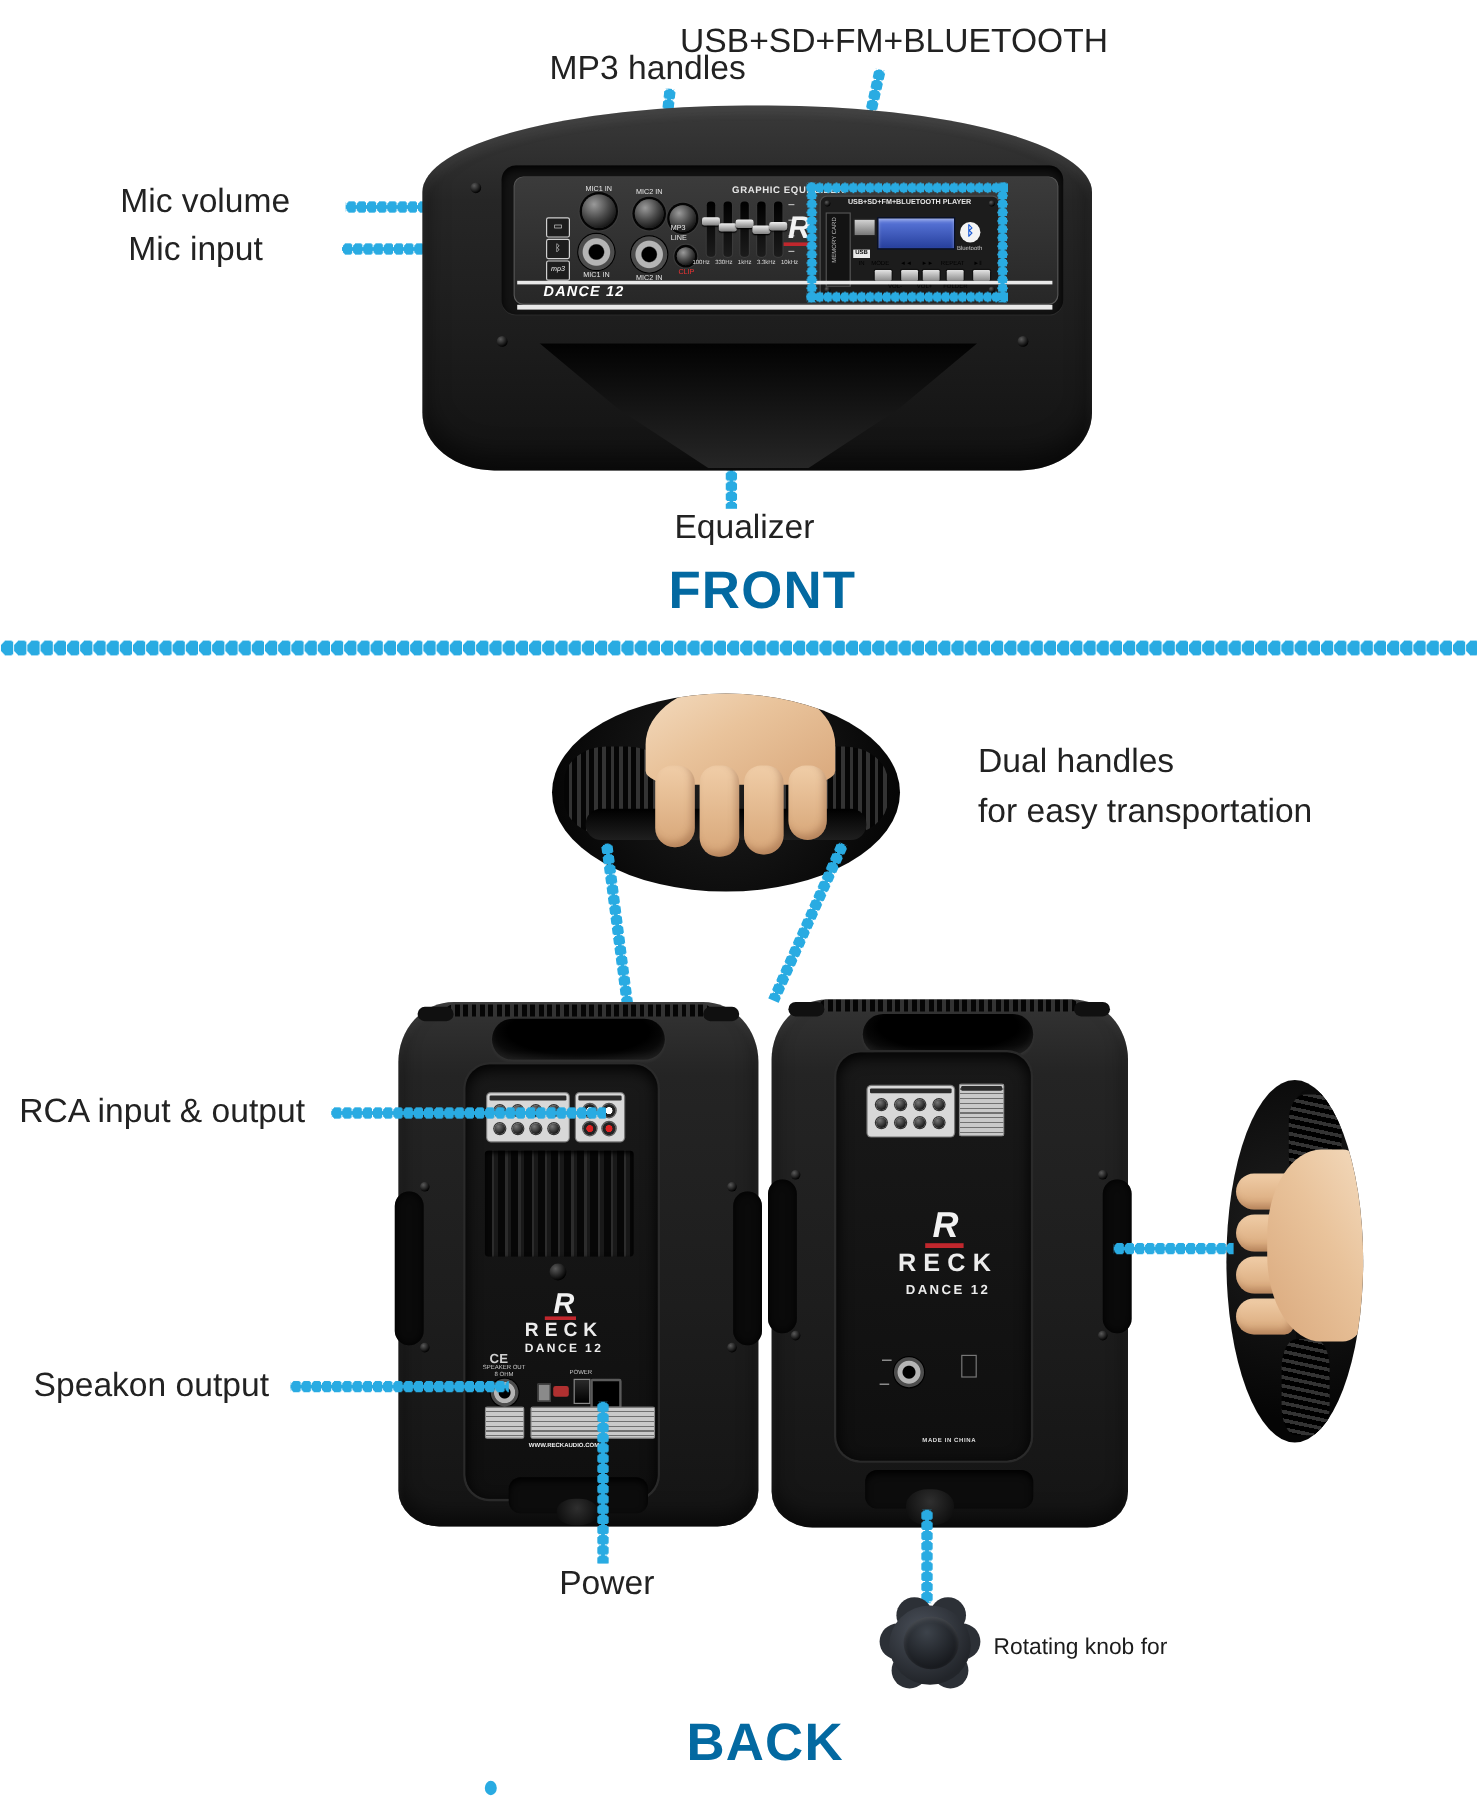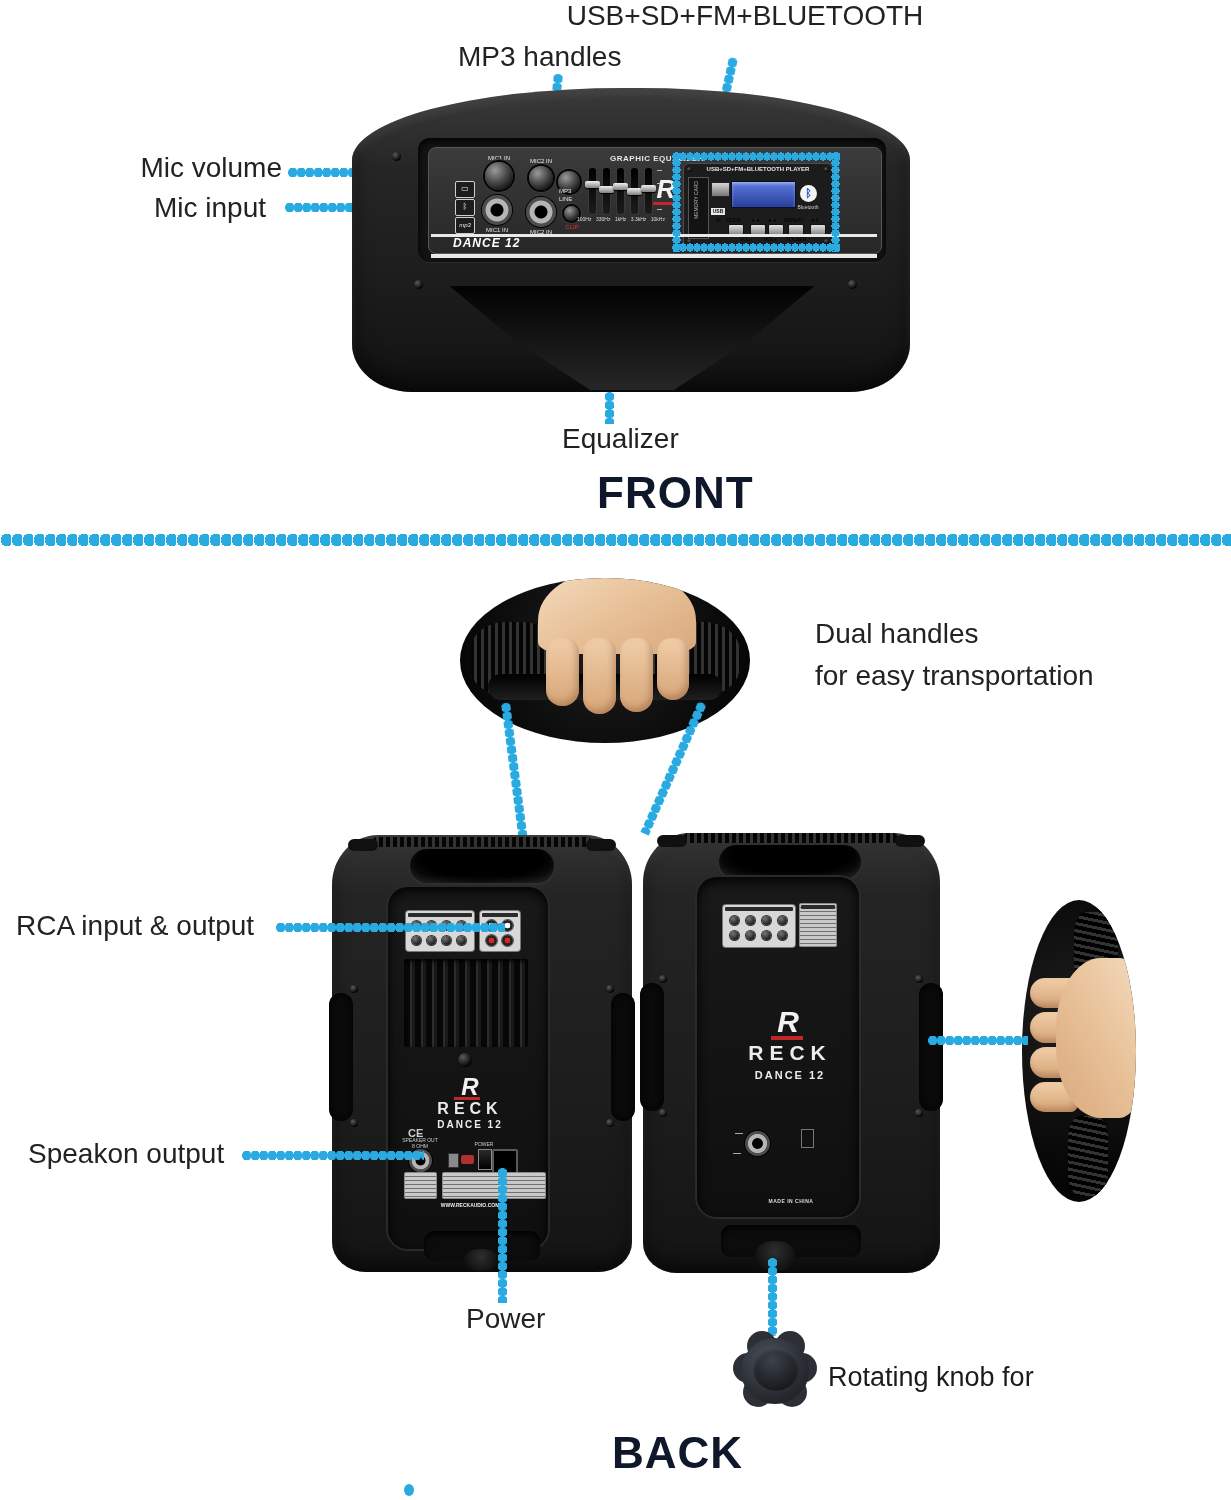--- a/index.html
+++ b/index.html
@@ -2,24 +2,24 @@
 <html><head>
 <meta charset="utf-8">
 <style>
   html,body { margin:0; padding:0; background:#fff; }
   body { font-family: "Liberation Sans", "DejaVu Sans", sans-serif; }
   #canvas { position:relative; width:1231px; height:1500px; background:#fff; overflow:hidden; }
   .abs { position:absolute; }
 
   
   .callout { position:absolute; font-size:28px; color:#222; white-space:nowrap; }
-  .callout.right { text-align:right; }
+  .callout.right { text-align:center; }
   .callout.center { text-align:center; }
-  .section-label { position:absolute; font-size:44px; font-weight:bold; color:#0f172a; letter-spacing:1px;margin-left:40px; }
-  .callout.alt { font-size:27px; color:#1c1c1c; }
+  .section-label { position:absolute; font-size:44px; font-weight:bold; color:#0369a1; letter-spacing:1px; }
+  .callout.alt { font-size:19px; color:#1c1c1c; }
 
   
   .dlh { position:absolute; height:10.5px;
     background-image: radial-gradient(circle 5px at 5px 50%, #29abe2 98%, transparent 100%);
     background-size: 8.5px 100%; background-repeat: repeat-x; }
   .dlv { position:absolute; width:10.5px;
     background-image: radial-gradient(circle 5px at 50% 5px, #29abe2 98%, transparent 100%);
     background-size: 100% 8.5px; background-repeat: repeat-y; }
   .dl9h { position:absolute; height:9px;
     background-image: radial-gradient(circle 4.2px at 4.2px 50%, #29abe2 98%, transparent 100%);
@@ -118,21 +118,21 @@
     background: radial-gradient(circle at 40% 32%, #4b515b, #22252a 72%); }
   .rk-cap { position:absolute; left:20px; top:14px; width:46px; height:44px; border-radius:50%;
     background: radial-gradient(circle at 42% 30%, #3d434b, #15171b 78%);
     box-shadow: inset 0 2px 4px rgba(255,255,255,.15); }
 </style>
 </head>
 <body>
 
 <div id="canvas">
 
-  <div class="callout center" style="left:545px; top:0px; width:400px;">USB+SD+FM+BLUETOOTH</div>
+  <div class="callout center" style="left:545px; top:18px; width:400px;">USB+SD+FM+BLUETOOTH</div>
   <div class="callout" style="left:458px; top:41px;">MP3 handles</div>
   <div class="callout right" style="left:60px; top:152px; width:222px;">Mic volume</div>
   <div class="callout right" style="left:60px; top:192px; width:206px;">Mic input</div>
 
   <div class="dlv" style="left:728px; top:58px; height:101px; transform:rotate(12.5deg); transform-origin:50% 0;"></div>
   <div class="dlv" style="left:553px; top:74px; height:110px; transform:rotate(6.3deg); transform-origin:50% 0;"></div>
   <div class="dlh" style="left:288px; top:167px; width:212px;"></div>
   <div class="dlh" style="left:285px; top:202px; width:255px;"></div>
   <div class="dlv" style="left:604px; top:256px; height:168px;"></div>
 

